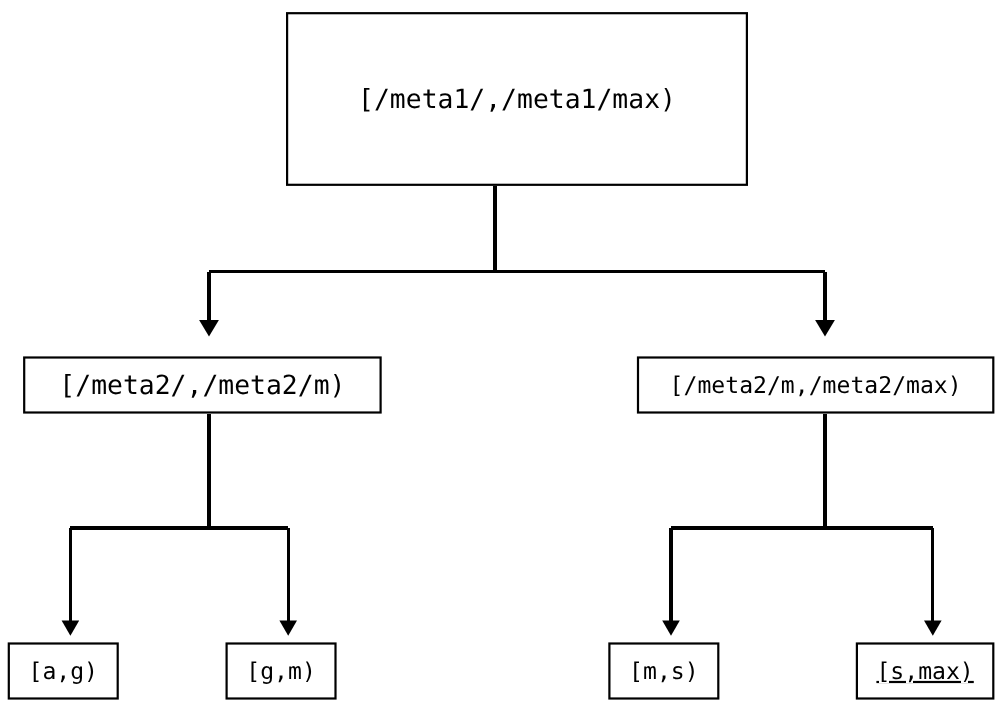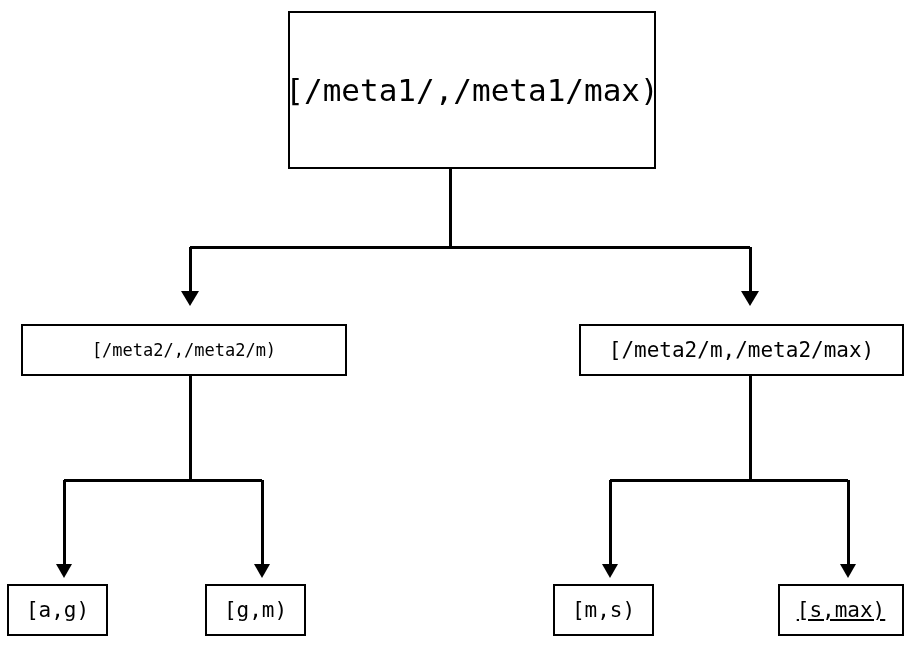--- a/index.html
+++ b/index.html
@@ -35,31 +35,30 @@
     align-items: center;
     justify-content: center;
     color: #000000;
     font-family: "DejaVu Sans Mono", "Liberation Mono", monospace;
     white-space: pre;
     line-height: 1;
   }
   .node-root {
     left: 260px;
     top: 11px;
-    width: 368px;
+    width: 420px;
     height: 158px;
-    font-size: 31px;
-    margin-left: 28px;
+    font-size: 24px;
   }
   .node-mid-left {
     left: 21px;
     top: 324px;
     width: 326px;
     height: 52px;
-    font-size: 17px;
+    font-size: 24px;
   }
   .node-mid-right {
     left: 579px;
     top: 324px;
     width: 325px;
     height: 52px;
     font-size: 21px;
     text-align: right;
   }
   .node-leaf {

